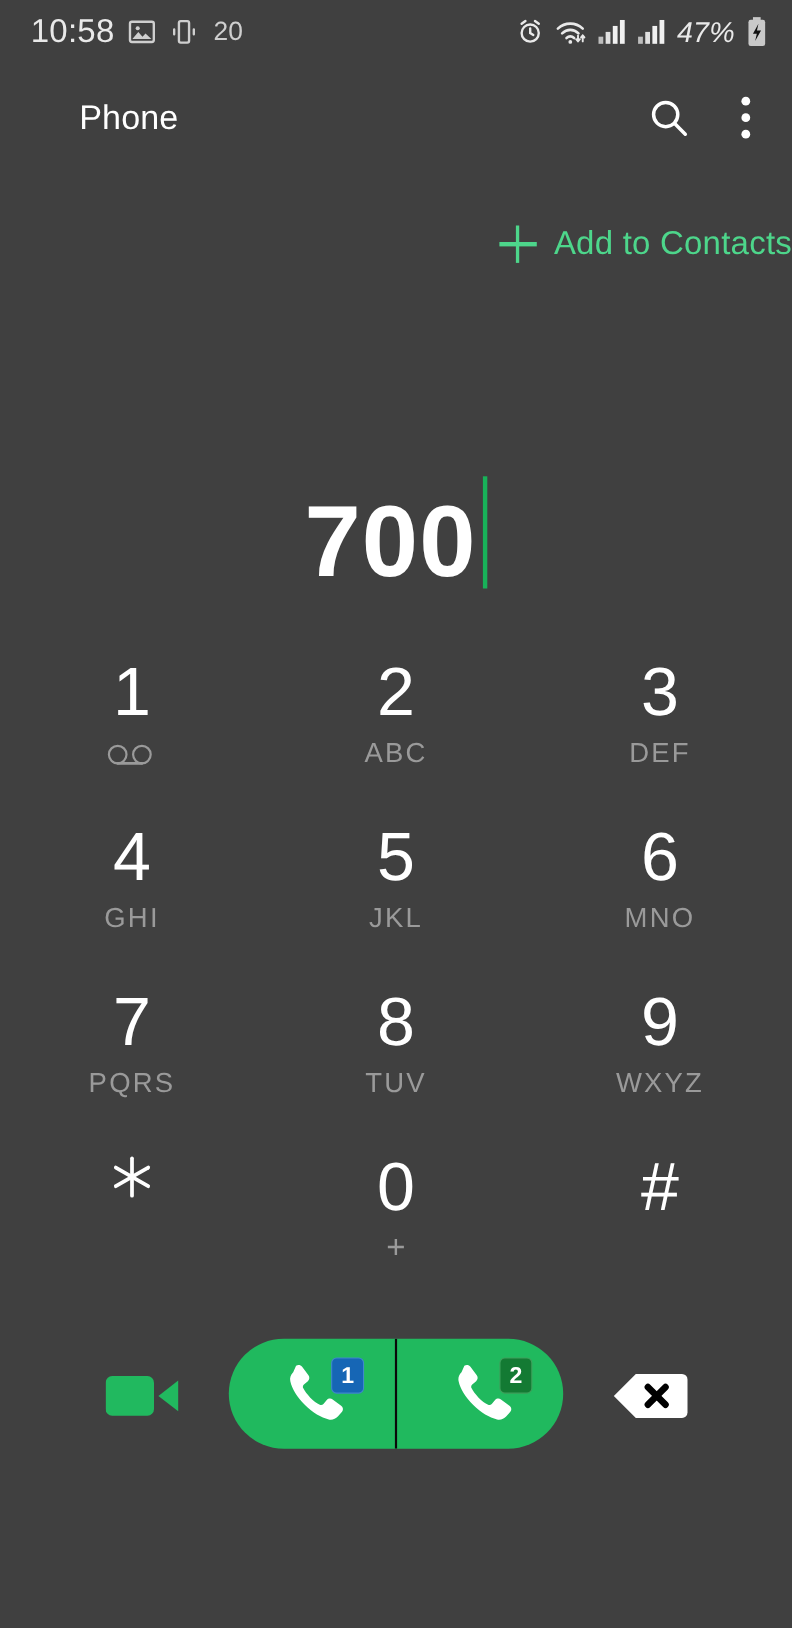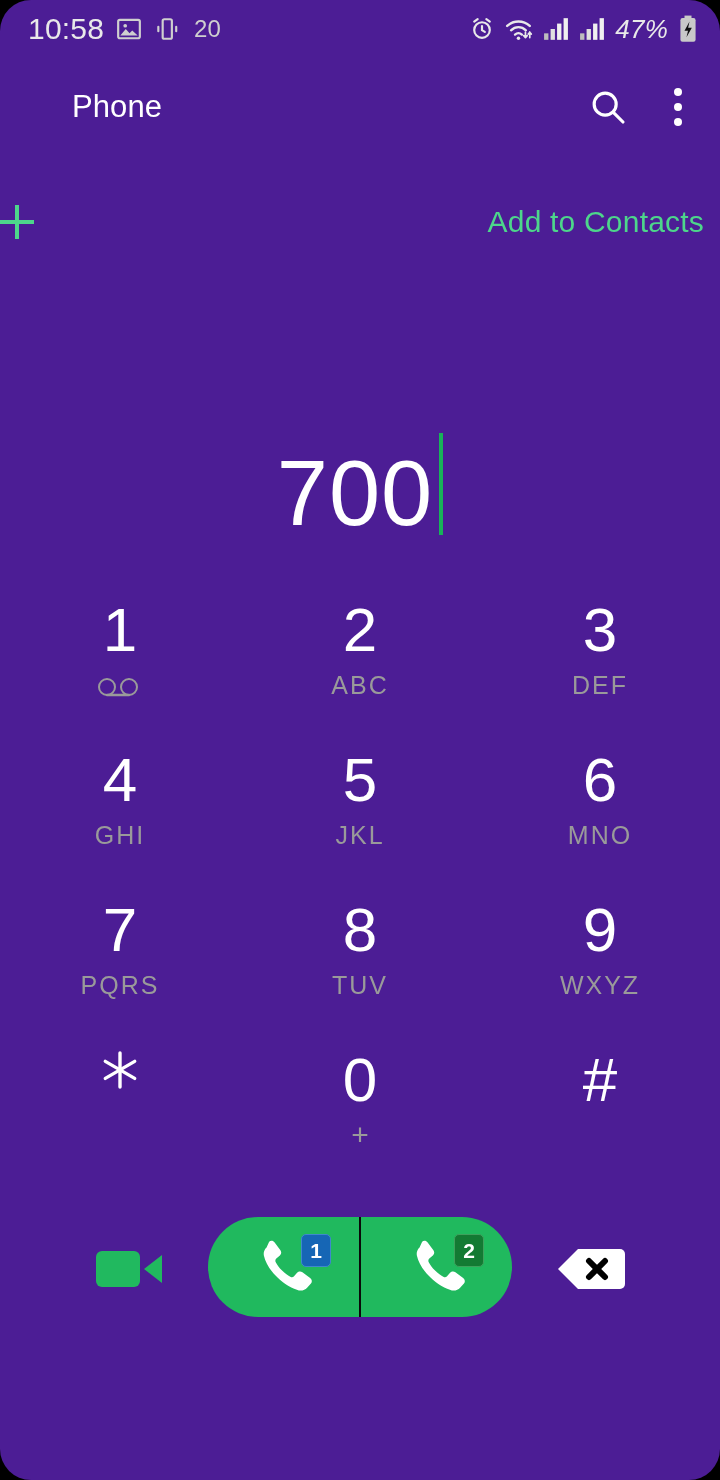--- a/index.html
+++ b/index.html
@@ -5,23 +5,22 @@
   * { margin:0; padding:0; box-sizing:border-box; }
   html, body {
     width:720px; height:1480px;
     background:#000;
     font-family:"Liberation Sans", sans-serif;
     overflow:hidden;
   }
   .screen {
     position:relative;
     width:720px; height:1480px;
-    background:#4c1d95;
+    background:#404040;
     color:#fff;
-    border-radius:31px;
   }
 
   
   .statusbar {
     position:absolute; top:0; left:0; right:0; height:58px;
     display:flex; align-items:center; justify-content:space-between;
     padding:0 22px 0 28px;
   }
   .sb-left { display:flex; align-items:center; gap:12px; }
   .sb-right { display:flex; align-items:center; gap:10px; }
@@ -36,38 +35,38 @@
     display:flex; align-items:center; justify-content:space-between;
     padding:0 30px 0 72px;
   }
   .app-title { font-size:31px; color:#fff; letter-spacing:.1px; }
   .appbar-actions { display:flex; align-items:center; gap:38px; }
   .kebab { width:8px; display:flex; flex-direction:column; gap:7px; align-items:center; padding:8px 12px; }
   .kebab i { display:block; width:8px; height:8px; border-radius:50%; background:#fff; }
 
   
   .add-contacts {
-    position:absolute; top:205px; left:0; right:16px;
-    display:flex; align-items:center; justify-content:space-between; gap:16px;
+    position:absolute; top:205px; left:0; right:0;
+    display:flex; align-items:center; justify-content:flex-end; gap:16px;
   }
   .add-plus { position:relative; width:34px; height:34px; }
   .add-plus:before, .add-plus:after {
     content:""; position:absolute; background:#4dd68b;
   }
   .add-plus:before { left:0; top:15px; width:34px; height:3.5px; }
   .add-plus:after { top:0; left:15px; height:34px; width:3.5px; }
   .add-label { font-size:30px; color:#4dd68b; letter-spacing:.2px; }
 
   
   .number-row {
     position:absolute; top:428px; left:0; right:0; height:110px;
     display:flex; align-items:center; justify-content:center;
   }
   .number-text {
-    font-size:92px; color:#fff; font-weight:400;
+    font-size:92px; color:#fff; font-weight:700;
     letter-spacing:1px; line-height:1;margin-top:20px;
   }
   .caret {
     width:4px; height:102px; background:#18b259;
     margin-left:6px; margin-top:2px;
   }
 
   
   .dialpad {
     position:absolute; top:583px; left:0; right:0;

